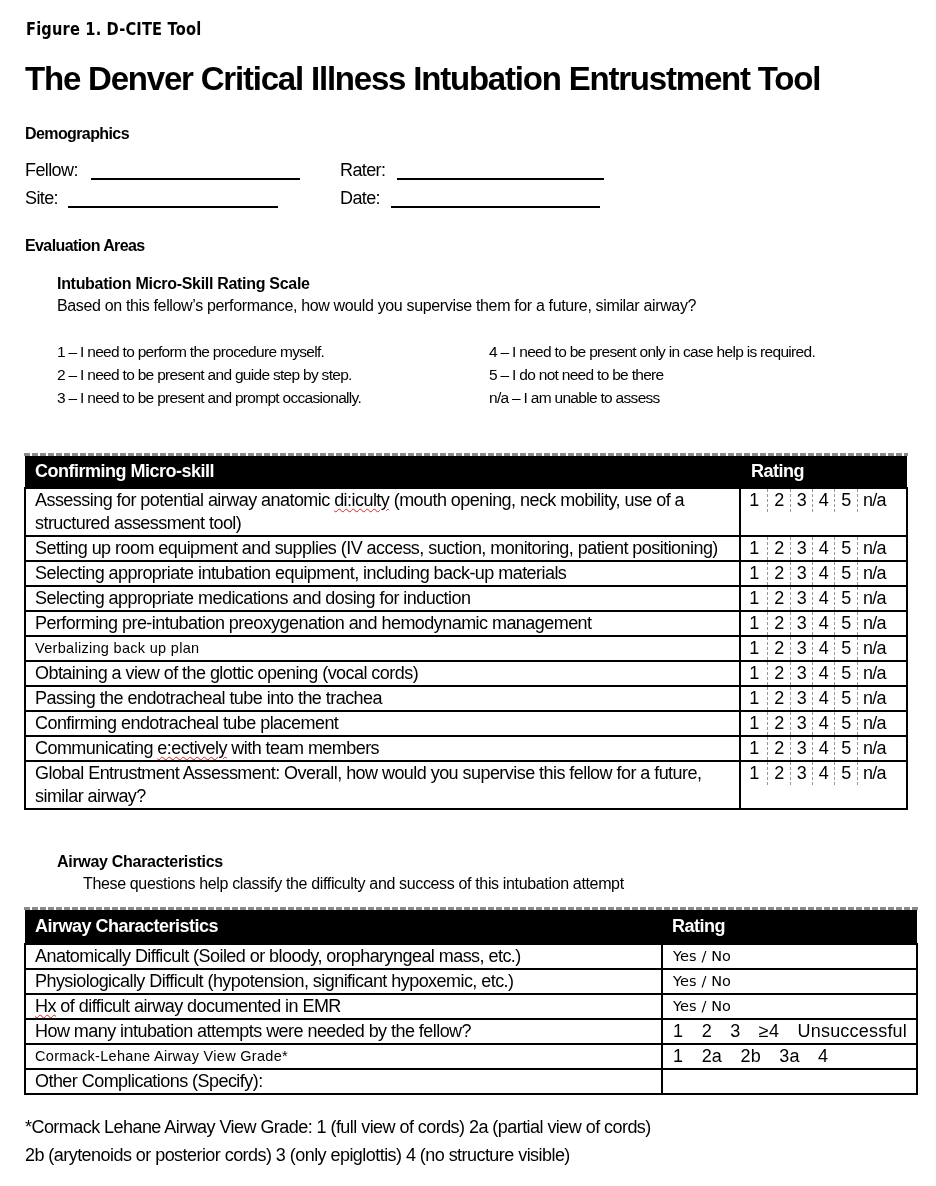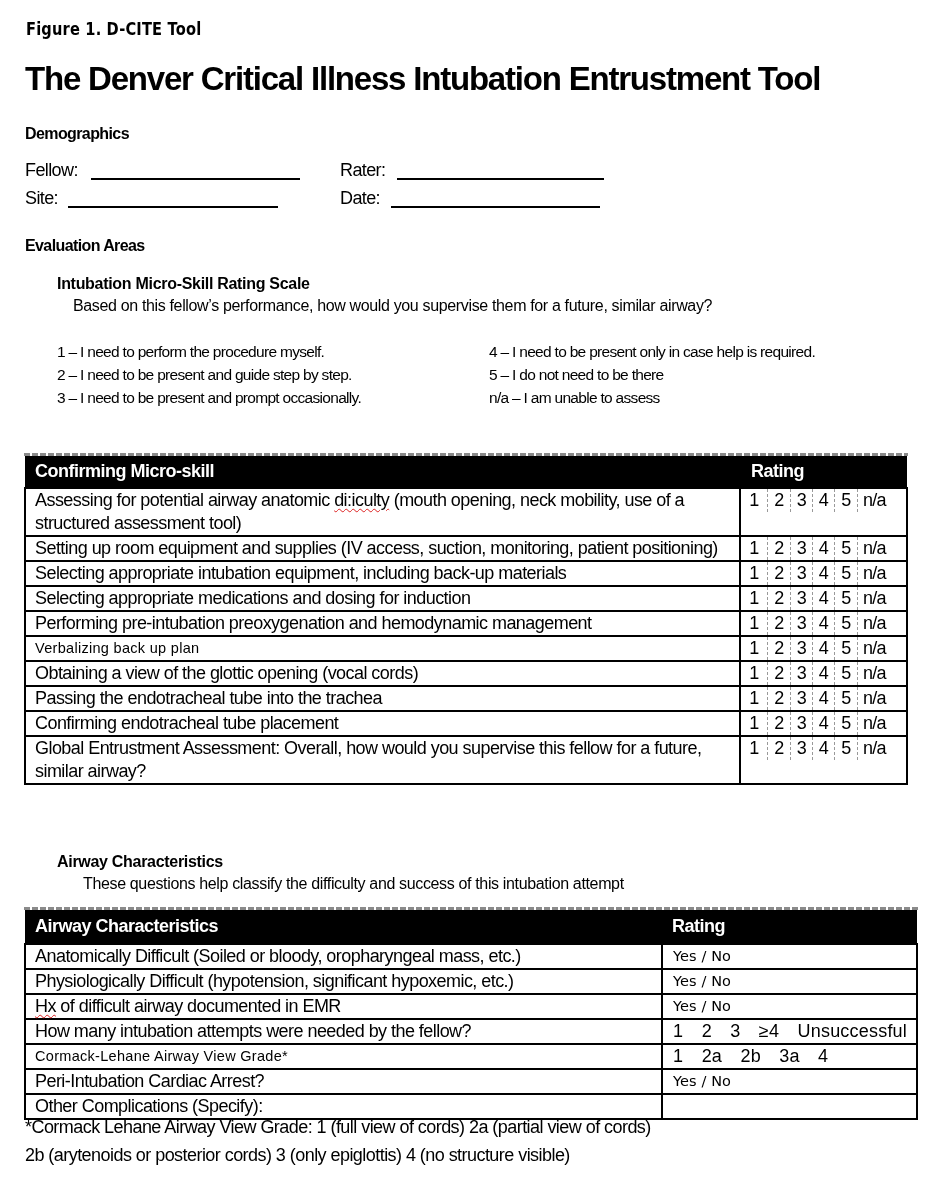--- a/index.html
+++ b/index.html
@@ -52,21 +52,21 @@
 <div class="abs demo-line" style="left:397px; top:178px; width:207px;"></div>
 
 <div class="abs demo-label" style="left:25px; top:188px;">Site:</div>
 <div class="abs demo-line" style="left:68px; top:206px; width:210px;"></div>
 
 <div class="abs demo-label" style="left:340px; top:188px;">Date:</div>
 <div class="abs demo-line" style="left:391px; top:206px; width:209px;"></div>
 
 <div class="abs h2" style="left:25px; top:237px;">Evaluation Areas</div>
 <div class="abs h3" style="left:57px; top:275px;">Intubation Micro-Skill Rating Scale</div>
-<div class="abs body-text" style="left:73px; top:297px;">Based on this fellow’s performance, how would you supervise them for a future, similar airway?</div>
+<div class="abs body-text" style="left:57px; top:297px;">Based on this fellow’s performance, how would you supervise them for a future, similar airway?</div>
 
 <div class="abs scale-text" style="left:57px; top:343px;">1 – I need to perform the procedure myself.</div>
 <div class="abs scale-text" style="left:57px; top:366px;">2 – I need to be present and guide step by step.</div>
 <div class="abs scale-text" style="left:57px; top:389px;">3 – I need to be present and prompt occasionally.</div>
 <div class="abs scale-text" style="left:489px; top:343px;">4 – I need to be present only in case help is required.</div>
 <div class="abs scale-text" style="left:489px; top:366px;">5 – I do not need to be there</div>
 <div class="abs scale-text" style="left:489px; top:389px;">n/a – I am unable to assess</div>
 
 <div class="topdash" style="left:24px; top:453px; width:884px;"></div>
 <table class="grid" style="left:24px; top:456px; width:884px;">
@@ -188,20 +188,33 @@
             <div class="rt r1">1</div>
             <div class="rt r2">2</div>
             <div class="rt r3">3</div>
             <div class="rt r4">4</div>
             <div class="rt r5">5</div>
             <div class="rt rna">n/a</div>
           </div>
         </td>
       </tr>
       <tr>
+        <td><span>Communicating </span><span class="squiggle">e:ectively</span><span> with team members</span></td>
+        <td class="rating-cell">
+          <div class="rating-wrap">
+            <div class="rt r1">1</div>
+            <div class="rt r2">2</div>
+            <div class="rt r3">3</div>
+            <div class="rt r4">4</div>
+            <div class="rt r5">5</div>
+            <div class="rt rna">n/a</div>
+          </div>
+        </td>
+      </tr>
+      <tr>
         <td><span>Global Entrustment Assessment: Overall, how would you supervise this fellow for a future, similar airway?</span></td>
         <td class="rating-cell">
           <div class="rating-wrap">
             <div class="rt r1">1</div>
             <div class="rt r2">2</div>
             <div class="rt r3">3</div>
             <div class="rt r4">4</div>
             <div class="rt r5">5</div>
             <div class="rt rna">n/a</div>
           </div>
@@ -236,24 +249,20 @@
       </tr>
       <tr>
         <td><span>How many intubation attempts were needed by the fellow?</span></td>
         <td class="air-rating wide" style="white-space: pre;">1  2  3  ≥4  Unsuccessful</td>
       </tr>
       <tr>
         <td class="mono"><span>Cormack-Lehane Airway View Grade*</span></td>
         <td class="air-rating wide" style="white-space: pre;">1  2a  2b  3a  4</td>
       </tr>
       <tr>
-        <td><span>Peri-Intubation Cardiac Arrest?</span></td>
-        <td class="air-rating" style="white-space: pre;">Yes / No</td>
-      </tr>
-      <tr>
         <td><span>Other Complications (Specify):</span></td>
         <td class="air-rating" style="white-space: pre;"></td>
       </tr>
     </tbody>
 </table>
 
 <div class="abs footnote" style="left:25px; top:1117px;">*Cormack Lehane Airway View Grade: 1 (full view of cords) 2a (partial view of cords)</div>
 <div class="abs footnote" style="left:25px; top:1145px;">2b (arytenoids or posterior cords) 3 (only epiglottis) 4 (no structure visible)</div>
 
 </body></html>

